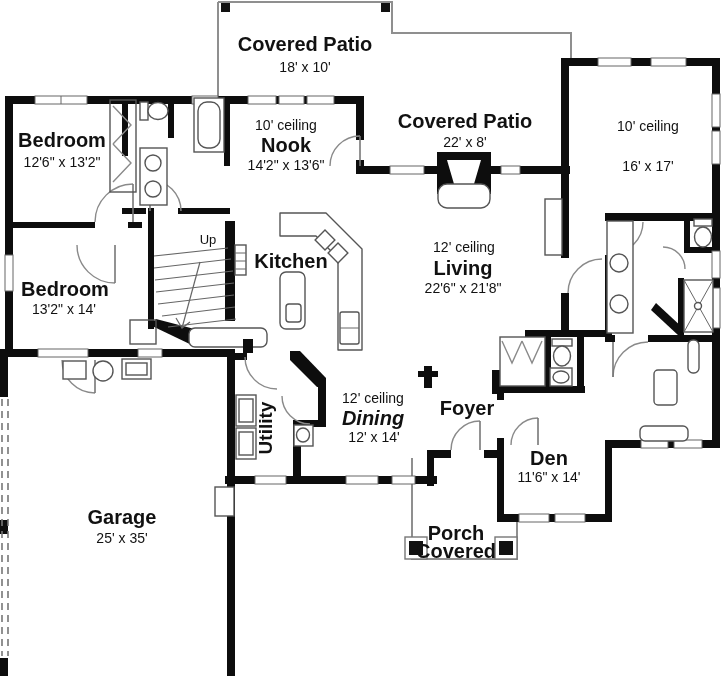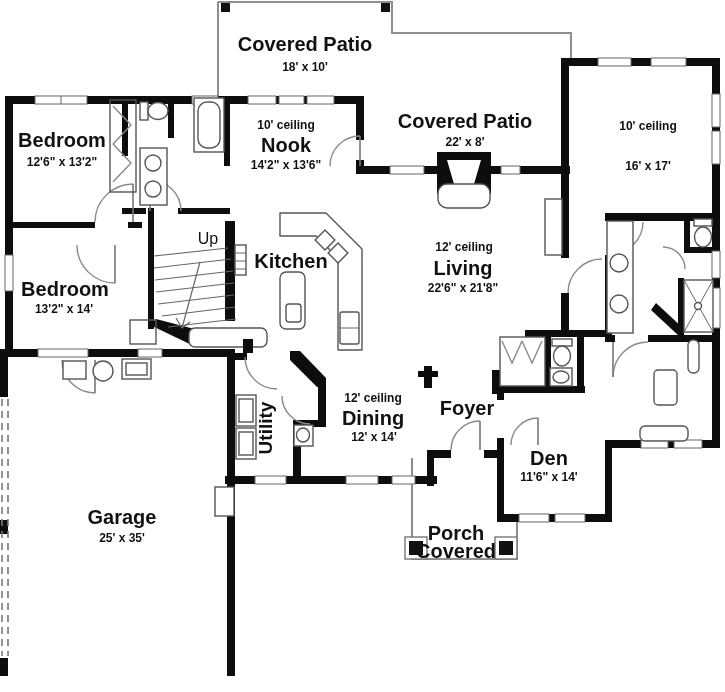--- a/index.html
+++ b/index.html
@@ -2,22 +2,22 @@
 <html><head>
 <meta charset="utf-8">
 <style>
   html,body{margin:0;padding:0;background:#ffffff;}
   .plan{position:relative;width:725px;height:676px;background:#fff;overflow:hidden;
         font-family:"Liberation Sans",sans-serif;}
   .plan svg{position:absolute;left:0;top:0;}
   .lbl{position:absolute;transform:translate(-50%,-50%);white-space:nowrap;color:#111;
        font-family:"Liberation Sans",sans-serif;z-index:5;}
   .n{font-weight:700;font-size:20px;}
-  .d{font-size:12px;font-weight:bold;}
-  .up{font-size:16px;}
+  .d{font-size:14px;}
+  .up{font-size:13px;}
   .vert{transform:translate(-50%,-50%) rotate(-90deg);font-weight:700;font-size:19px;}
   .wall{fill:#0d0d0d;stroke:none;}
   .thin{fill:none;stroke:#555;stroke-width:1.4;}
   .fix{fill:#fff;stroke:#555;stroke-width:1.4;}
   .arc{fill:none;stroke:#8a8a8a;stroke-width:1.4;}
   .leaf{stroke:#777;stroke-width:1.6;}
   .out{fill:none;stroke:#8f8f8f;stroke-width:2;}
   .win{fill:#fff;stroke:#666;stroke-width:1;}
   .tick{stroke:#666;stroke-width:1;}
 </style>
@@ -289,21 +289,21 @@
 
 <div class="lbl up" style="left:208px;top:239px;">Up</div>
 
 <div class="lbl n" style="left:291px;top:261px;">Kitchen</div>
 
 <div class="lbl d" style="left:464px;top:247px;">12' ceiling</div>
 <div class="lbl n" style="left:463px;top:268px;">Living</div>
 <div class="lbl d" style="left:463px;top:288px;">22'6" x 21'8"</div>
 
 <div class="lbl d" style="left:373px;top:398px;">12' ceiling</div>
-<div class="lbl n" style="left:373px;top:418px;">Dining</div>
+<div class="lbl n" style="left:373px;top:418px;font-style:italic;">Dining</div>
 <div class="lbl d" style="left:374px;top:437px;">12' x 14'</div>
 
 <div class="lbl vert" style="left:266px;top:428px;">Utility</div>
 
 <div class="lbl n" style="left:467px;top:408px;">Foyer</div>
 
 <div class="lbl n" style="left:549px;top:458px;">Den</div>
 <div class="lbl d" style="left:549px;top:477px;">11'6" x 14'</div>
 
 <div class="lbl n" style="left:122px;top:517px;">Garage</div>

